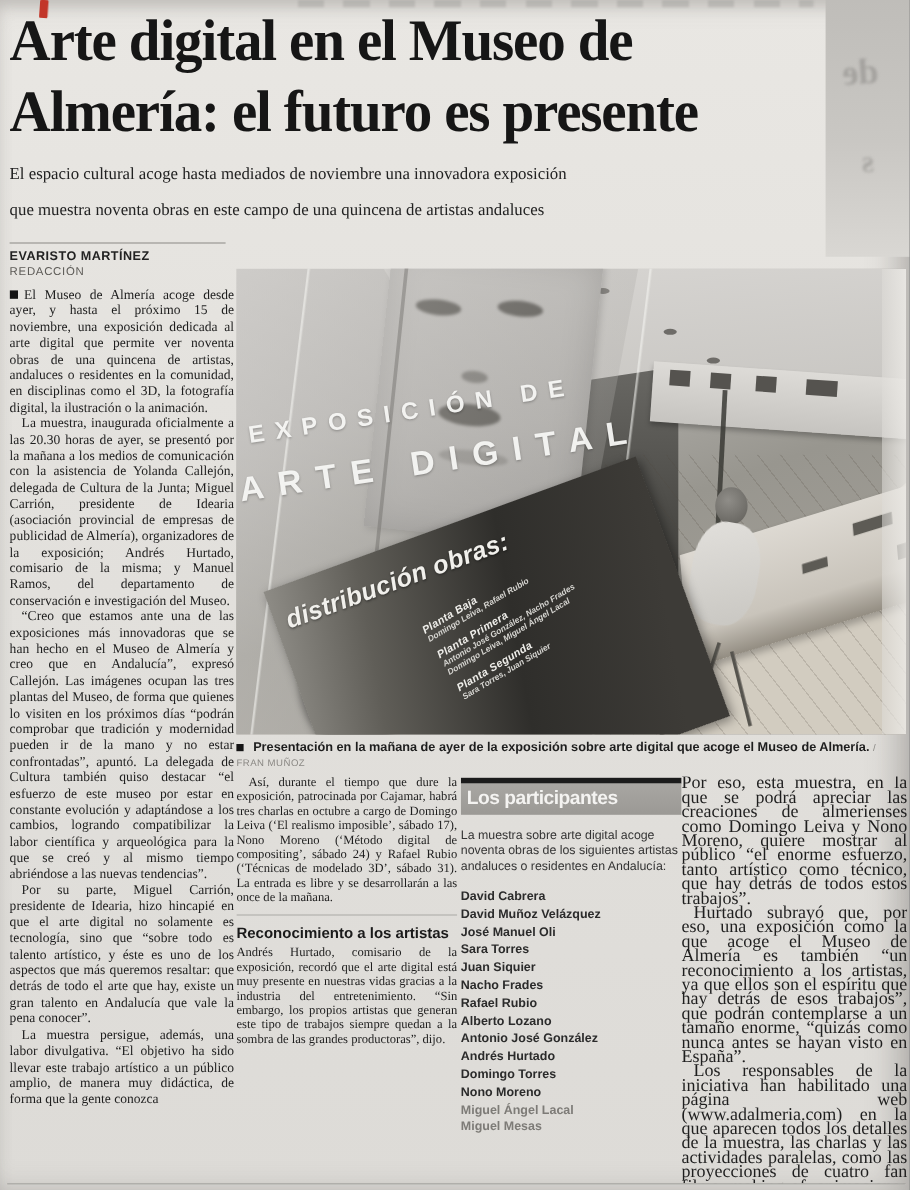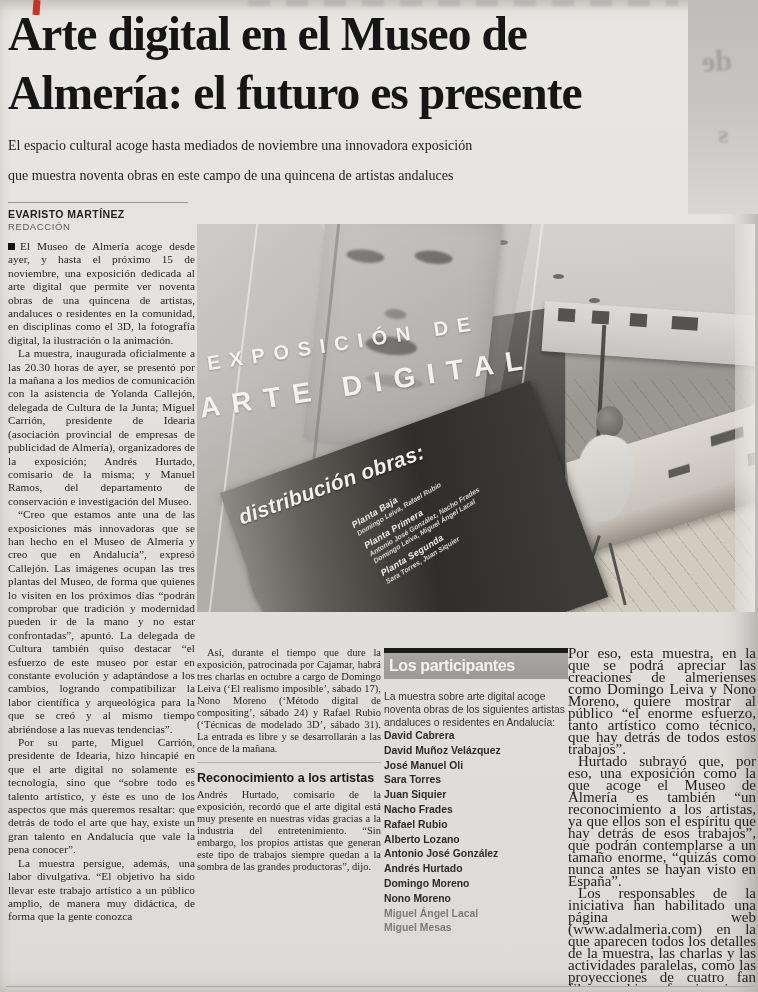--- a/index.html
+++ b/index.html
@@ -44,21 +44,21 @@
   .subhead2{border-top:1px solid #b4b2ae;margin-top:7px;padding-top:9px;margin-bottom:5px;
     font-family:Liberation Sans, sans-serif;font-weight:bold;font-size:12.5px;color:#1a1a1a;
     text-align:left;text-indent:0;}
   
   .pbox{position:absolute;left:384px;top:648px;width:184px;height:338px;overflow:hidden;
     font-family:"Liberation Sans",sans-serif;}
   .pbox .topbar{height:5px;background:#1b1b1b;}
   .pbox .head{height:26px;background:linear-gradient(180deg,#a8a6a2,#9b9995);display:flex;align-items:center;
     padding-left:5px;color:#f4f3f1;font-weight:bold;font-size:16px;letter-spacing:-.4px;}
   .pbox .intro{margin-top:11px;font-size:10.3px;line-height:13px;color:#333;text-align:left;}
-  .pbox .names{font-size:10.4px;line-height:14.8px;font-weight:bold;color:#2b2b2b;}
+  .pbox .names{margin-top:12px;font-size:10.4px;line-height:14.8px;font-weight:bold;color:#2b2b2b;}
   .pbox .names div:nth-child(13),.pbox .names div:nth-child(14){color:#7d7b77;}
   
   .photo{position:absolute;left:197px;top:224px;width:558px;height:388px;overflow:hidden;
     background:linear-gradient(160deg,#cbc9c6 0%,#bab8b5 25%,#98968f 55%,#a8a39b 100%);}
   .photo *{position:absolute;}
   .ph-ceiling{left:0;top:0;width:100%;height:40%;
     clip-path:polygon(22% 0,100% 0,100% 62%,58% 86%,30% 48%);
     background:linear-gradient(175deg,#d8d6d3,#c3c1bd);}
   .ph-dot{width:11px;height:5px;border-radius:50%;background:#6e6c68;filter:blur(.5px);}
   .ph-backwall{left:0;top:0;width:100%;height:100%;
@@ -205,20 +205,25 @@
         <div class="planta">Planta Primera</div>
         <div class="artists">Antonio José González, Nacho Frades</div>
         <div class="artists">Domingo Leiva, Miguel Ángel Lacal</div>
         <div class="planta">Planta Segunda</div>
         <div class="artists">Sara Torres, Juan Siquier</div>
       </span>
     </div>
     <div class="ph-scanedge"></div>
   </div>
 
+  <div class="caption">
+    <span class="sq" style="width:6px;height:6px;"></span>
+    <span>Presentación en la mañana de ayer de la exposición sobre arte digital que acoge el Museo de Almería.</span>
+    <span class="credit">/ FRAN MUÑOZ</span>
+  </div>
 
   <div class="col col-mid">
     <p>Así, durante el tiempo que dure la exposición, patrocinada por Cajamar, habrá tres charlas en octubre a cargo de Domingo Leiva (‘El realismo imposible’, sábado 17), Nono Moreno (‘Método digital de compositing’, sábado 24) y Rafael Rubio (‘Técnicas de modelado 3D’, sábado 31). La entrada es libre y se desarrollarán a las once de la mañana.</p>
     <div class="subhead2">Reconocimiento a los artistas</div>
     <p class="lead">Andrés Hurtado, comisario de la exposición, recordó que el arte digital está muy presente en nuestras vidas gracias a la industria del entretenimiento. “Sin embargo, los propios artistas que generan este tipo de trabajos siempre quedan a la sombra de las grandes productoras”, dijo.</p>
   </div>
 
   <div class="pbox">
     <div class="topbar"></div>
     <div class="head">Los participantes</div>
@@ -227,21 +232,21 @@
       <div>David Cabrera</div>
       <div>David Muñoz Velázquez</div>
       <div>José Manuel Oli</div>
       <div>Sara Torres</div>
       <div>Juan Siquier</div>
       <div>Nacho Frades</div>
       <div>Rafael Rubio</div>
       <div>Alberto Lozano</div>
       <div>Antonio José González</div>
       <div>Andrés Hurtado</div>
-      <div>Domingo Moreno</div>
+      <div>Domingo Torres</div>
       <div>Nono Moreno</div>
       <div>Miguel Ángel Lacal</div>
       <div>Miguel Mesas</div>
     </div>
   </div>
 
   <div class="col col-right">
     <p class="lead">Por eso, esta muestra, en la que se podrá apreciar las creaciones de almerienses como Domingo Leiva y Nono Moreno, quiere mostrar al público “el enorme esfuerzo, tanto artístico como técnico, que hay detrás de todos estos trabajos”.</p>
     <p>Hurtado subrayó que, por eso, una exposición como la que acoge el Museo de Almería es también “un reconocimiento a los artistas, ya que ellos son el espíritu que hay detrás de esos trabajos”, que podrán contemplarse a un tamaño enorme, “quizás como nunca antes se hayan visto en España”.</p>
     <p>Los responsables de la iniciativa han habilitado una página web (www.adalmeria.com) en la que aparecen todos los detalles de la muestra, las charlas y las actividades paralelas, como las proyecciones de cuatro fan films, making of, animaciones y el laureado corto ‘Don Juan’.</p>

